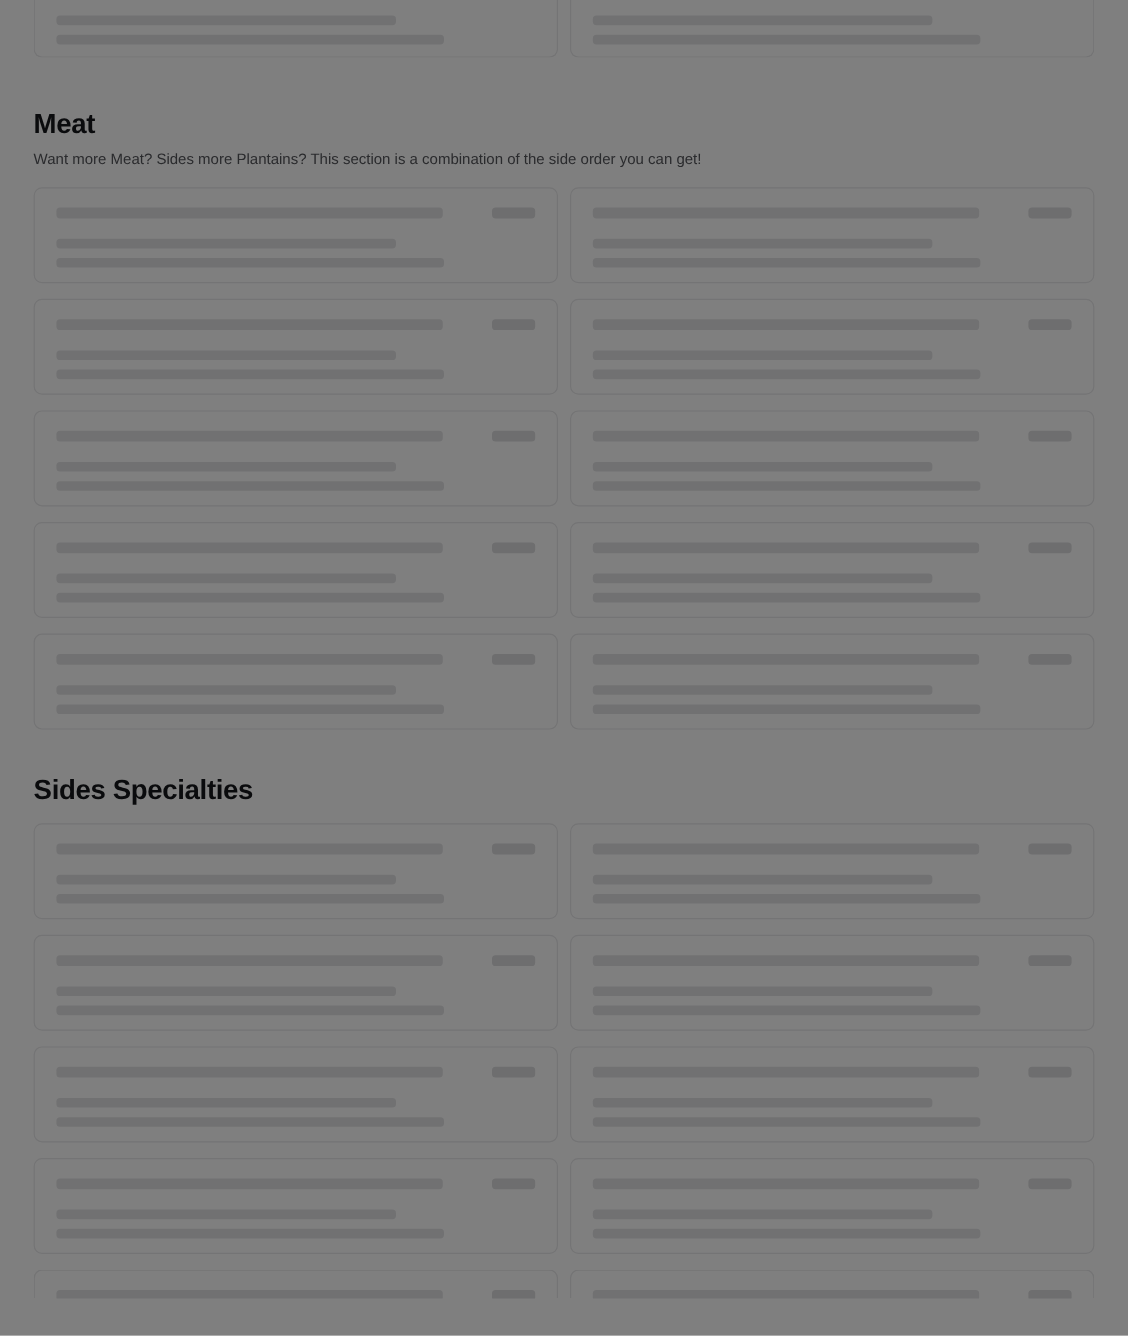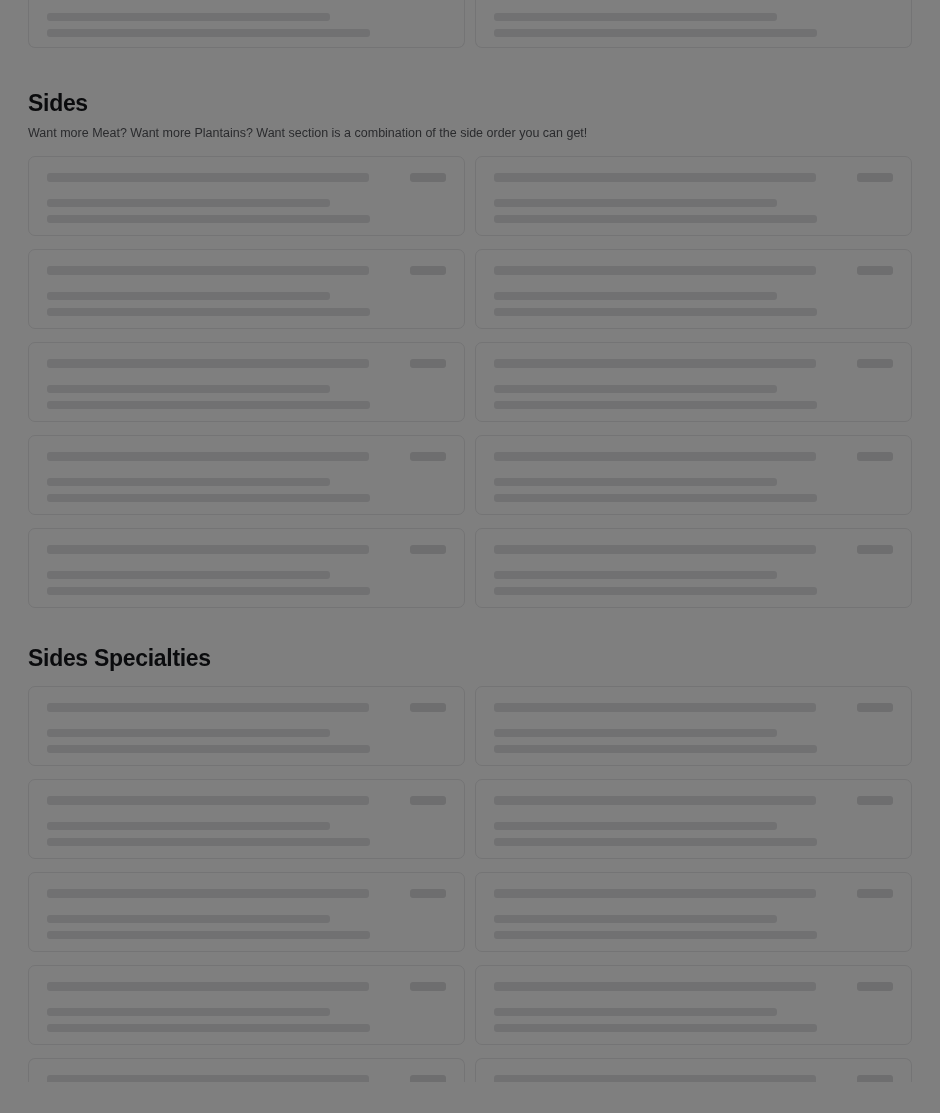--- a/index.html
+++ b/index.html
@@ -154,22 +154,22 @@
     <div class="menu-card card-clipped-top">
       <span class="sk sk-line-1"></span>
       <span class="sk sk-line-2"></span>
     </div>
   </div>
 
   <div class="spacer-lg"></div>
 
   <div class="section">
     <div class="section-header">
-      <div class="section-title">Sides</div>
-      <div class="section-desc">Want more Meat? Want more Plantains? Want section is a combination of the side order you can get!</div>
+      <div class="section-title">Meat</div>
+      <div class="section-desc">Want more Meat? Sides more Plantains? This section is a combination of the side order you can get!</div>
     </div>
 
     <div class="card-grid">
 
       <div class="menu-card">
         <div class="card-top-row">
           <span class="sk sk-title"></span>
           <span class="sk sk-badge"></span>
         </div>
         <span class="sk sk-line-1"></span>

